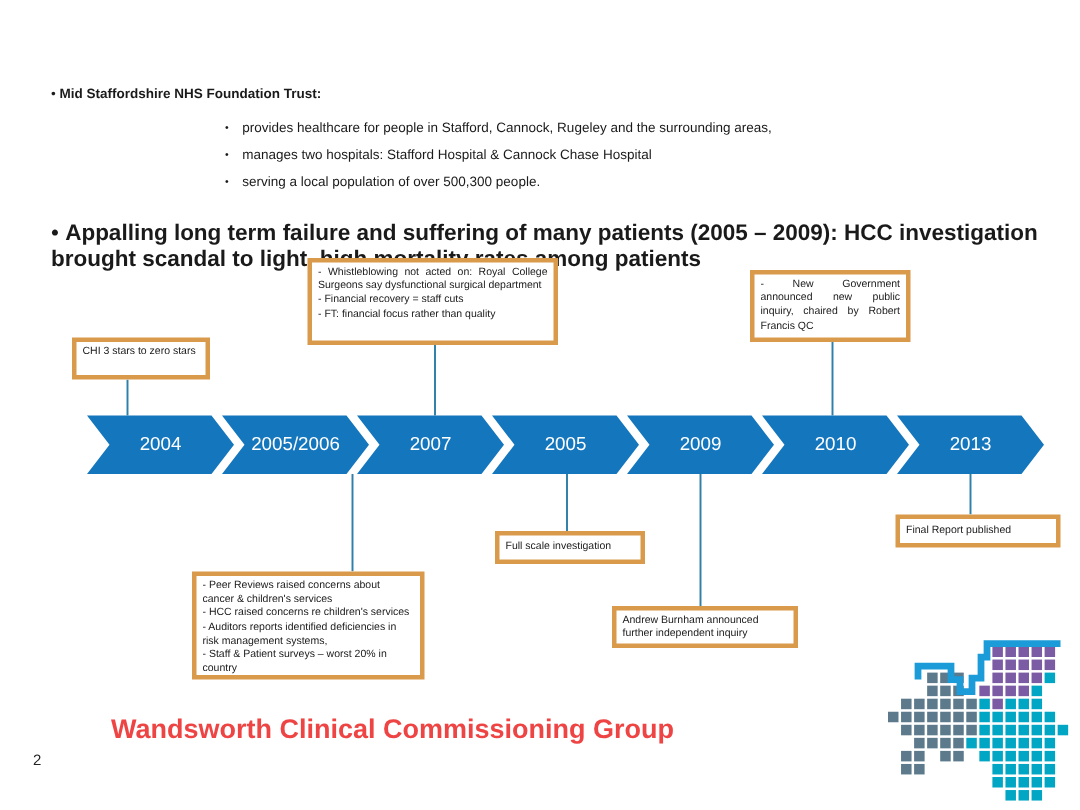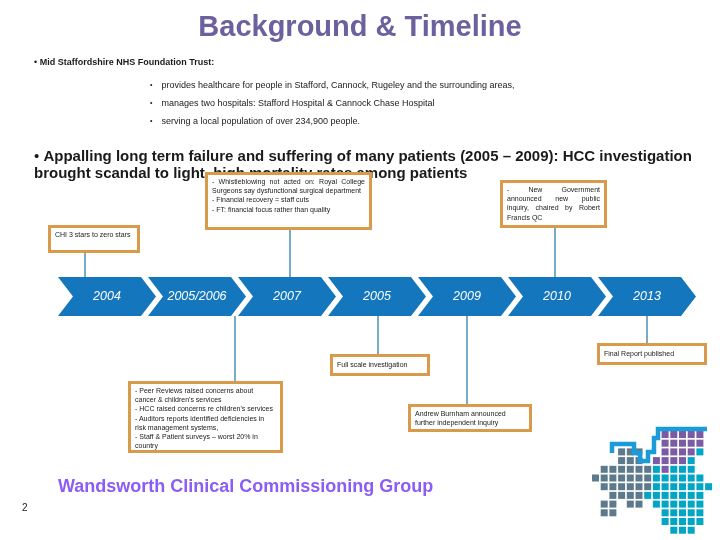--- a/index.html
+++ b/index.html
@@ -15,46 +15,45 @@
   .main-bullet{position:absolute;left:34px;top:57px;font-size:9px;font-weight:bold;}
   .main-bullet::before{content:"• ";font-weight:normal;}
   .sub-bullets{position:absolute;left:150px;top:80px;width:440px;font-size:9px;}
   .sub-bullet{margin-bottom:8px;padding-left:14px;text-indent:-14px;}
   .sub-bullet::before{content:"•";font-size:7px;margin-right:9px;position:relative;top:-1px;}
   .second-bullet{position:absolute;left:34px;top:147px;width:660px;font-size:15px;font-weight:bold;}
   .second-bullet::before{content:"• ";font-weight:normal;}
   .layer{position:absolute;left:0;top:0;width:720px;height:540px;}
   .year-label{
     position:absolute;top:289px;transform:translateX(-50%);
-    color:#ffffff;font-size:12.5px;white-space:nowrap;font-style:italic;
+    color:#ffffff;font-size:12.5px;white-space:nowrap;
   }
   .callout{
     position:absolute;background:#ffffff;border:3px solid #DA9A4C;
     font-size:7px;line-height:1.32;padding:2px 4px;box-sizing:border-box;
   }
   .callout--justify{text-align:justify;}
   .callout--center{display:flex;align-items:center;}
   .footer{
-    position:absolute;left:58px;top:476px;font-size:18px;font-weight:bold;color:#8b5cf6;
+    position:absolute;left:74px;top:476px;font-size:18px;font-weight:bold;color:#ef4444;
   }
   .page-number{position:absolute;left:22px;top:502px;font-size:10px;color:#222;}
 </style>
 </head>
 <body>
 
 <div class="slide">
 
-  <h1 class="title">Background &amp; Timeline</h1>
 
   <div class="main-bullet">Mid Staffordshire NHS Foundation Trust:</div>
 
   <div class="sub-bullets">
     <div class="sub-bullet">provides healthcare for people in Stafford, Cannock, Rugeley and the surrounding areas,</div>
     <div class="sub-bullet">manages two hospitals: Stafford Hospital &amp; Cannock Chase Hospital</div>
-    <div class="sub-bullet">serving a local population of over 234,900 people.</div>
+    <div class="sub-bullet">serving a local population of over 500,300 people.</div>
   </div>
 
   <div class="second-bullet">Appalling long term failure and suffering of many patients (2005 – 2009): HCC investigation brought scandal to light, high mortality rates among patients</div>
 
   <svg class="layer" viewBox="0 0 720 540" xmlns="http://www.w3.org/2000/svg">
 
     <g fill="#1476BD">
       <polygon points="58,277 141,277 156,296.5 141,316 58,316 73,296.5"></polygon>
       <polygon points="148,277 231,277 246,296.5 231,316 148,316 163,296.5"></polygon>
       <polygon points="238,277 321,277 336,296.5 321,316 238,316 253,296.5"></polygon>

